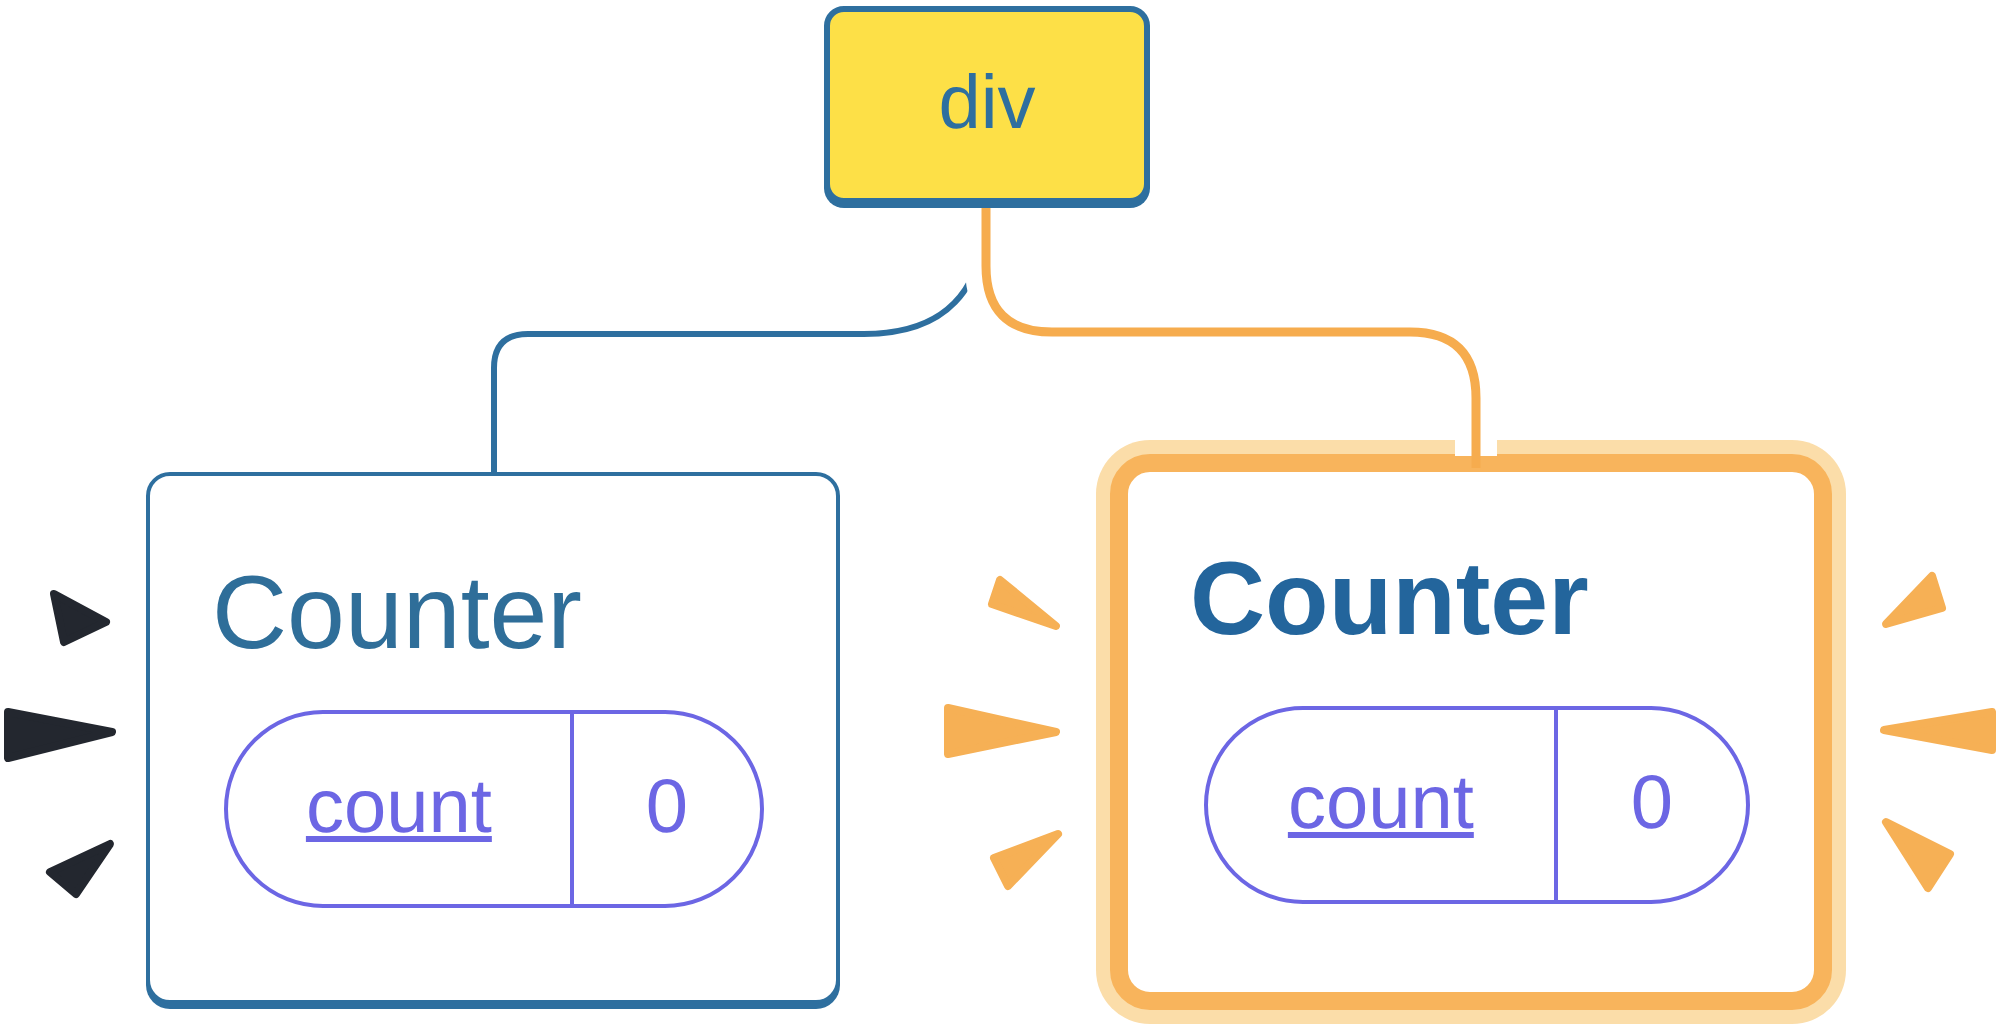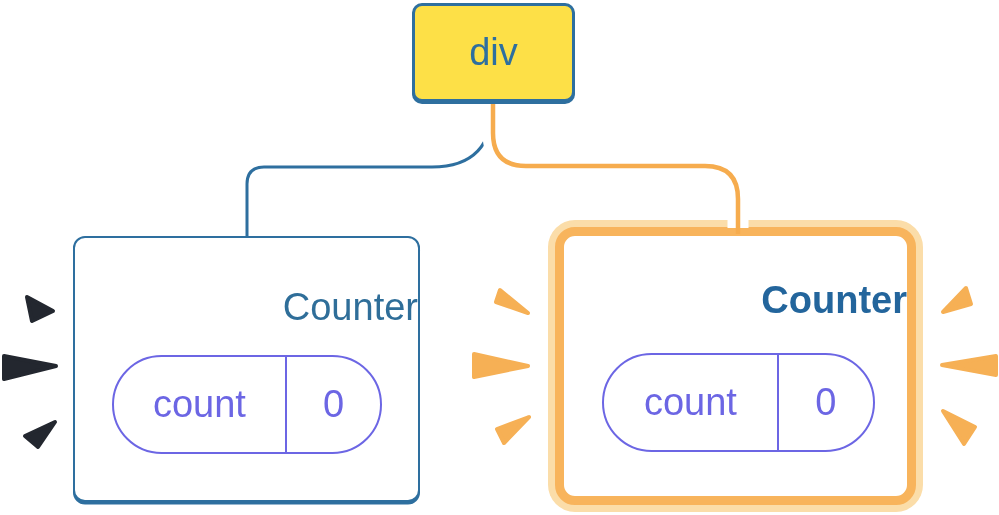--- a/index.html
+++ b/index.html
@@ -45,24 +45,25 @@
     box-shadow:0 2.5px 0 0 var(--blue);
   }
   .card-right{
     left:555px;top:227px;width:361px;height:278px;
     border:9px solid var(--orange-border);
     border-radius:20px;
     box-shadow:0 0 0 7px var(--orange-light);
   }
   .card-title{
     position:absolute;left:0;right:0;
-    text-align:right;
-    font-size:38px;line-height:40px;
+    text-align:left;
+    font-size:52px;line-height:40px;
     color:var(--heading);
     font-weight:500;
+    padding-left:31px;
   }
   .card-left .card-title{top:49px;}
   .card-right .card-title{top:44px;font-weight:700;color:var(--heading-bold);}
 
   
   .pill{
     position:absolute;
     height:99px;
     box-sizing:border-box;
     border:2px solid var(--purple);
@@ -73,20 +74,21 @@
     color:var(--purple);
     font-size:38px;
   }
   .card-left .pill{left:37px;top:117px;width:270px;}
   .card-right .pill{left:38px;top:117px;width:273px;}
   .pill-name{
     flex:0 0 65%;
     display:flex;align-items:center;justify-content:center;
     border-right:2px solid var(--purple);
     box-sizing:border-box;
+    text-decoration:underline;
   }
   .pill-value{
     flex:1 1 auto;
     display:flex;align-items:center;justify-content:center;
   }
 </style>
 </head>
 <body>
 
 <div class="stage">

